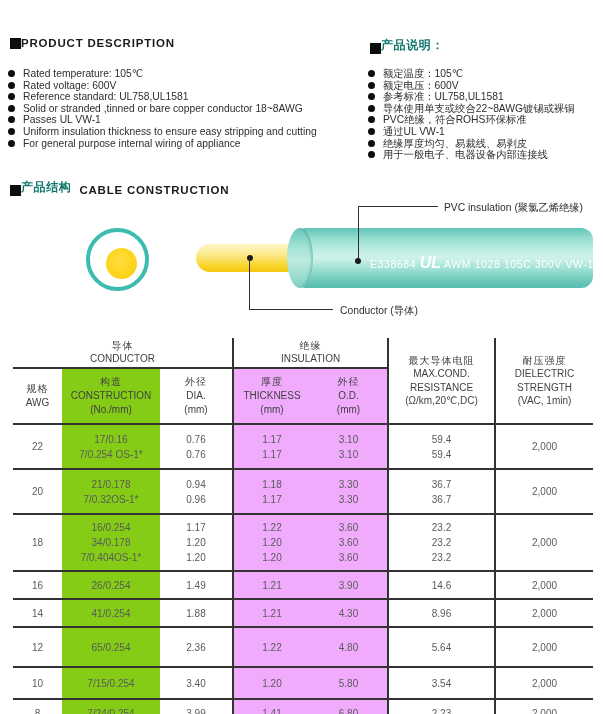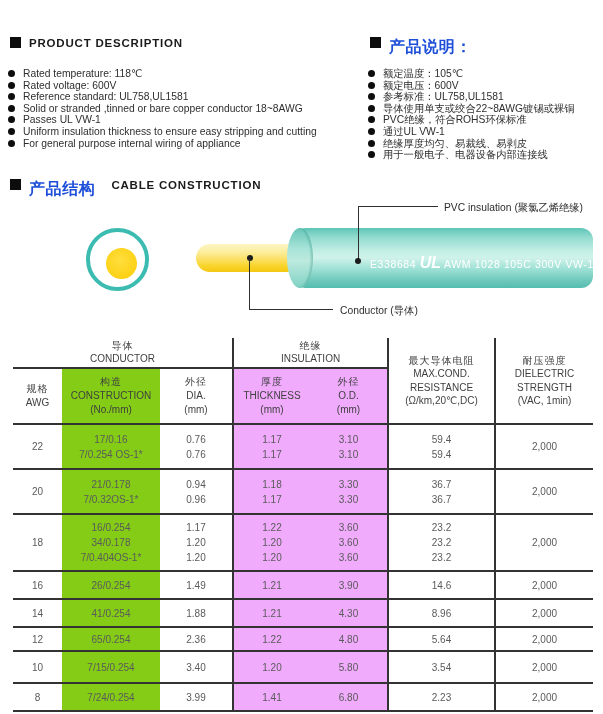--- a/index.html
+++ b/index.html
@@ -1,23 +1,23 @@
 <!DOCTYPE html>
 <html><head>
 <meta charset="utf-8">
 <style>
   * { margin:0; padding:0; box-sizing:border-box; }
   html,body { background:#ffffff; }
   body { font-family:"Liberation Sans","DejaVu Sans",sans-serif; color:#3c3c3c; }
   .page { position:relative; width:603px; height:714px; background:#fff; overflow:hidden; }
 
   
-  .sec-header { position:absolute; display:flex; align-items:flex-start; gap:8px; }
+  .sec-header { position:absolute; display:flex; align-items:flex-end; }
   .sq { display:inline-block; width:11px; height:11px; background:#0d0d0d; flex:0 0 auto; }
-  .sec-title { font-size:16px; font-weight:bold; color:#1d4ed8; letter-spacing:0.6px; white-space:nowrap; }
+  .sec-title { font-size:12px; font-weight:bold; color:#0f766e; letter-spacing:0.6px; white-space:nowrap; }
   .sec-title-en { font-size:11.5px; font-weight:bold; color:#1a1a1a; letter-spacing:0.8px; white-space:nowrap; }
 
   
   .blist { position:absolute; }
   .bullet-item { display:flex; align-items:flex-start; height:11.6px; }
   .dot { width:7px; height:7px; border-radius:50%; background:#0d0d0d; margin:2px 8px 0 0; flex:0 0 auto; }
   .bullet-text { font-size:10.3px; line-height:11.6px; color:#2e2e2e; white-space:nowrap; }
 
   
   .diagram { position:absolute; left:0; top:195px; width:603px; height:140px; }
@@ -63,21 +63,21 @@
     <span class="sec-title-en">PRODUCT DESCRIPTION</span>
   </div>
   <div class="sec-header" style="left:370px; top:37px;">
     <span class="sq"></span>
     <span class="sec-title">产品说明：</span>
   </div>
 
   <div class="blist" id="desc-list" style="left:8px; top:68px; width:356px;">
       <div class="bullet-item">
         <span class="dot"></span>
-        <span class="bullet-text">Rated temperature: 118℃</span>
+        <span class="bullet-text">Rated temperature: 105℃</span>
       </div>
       <div class="bullet-item">
         <span class="dot"></span>
         <span class="bullet-text">Rated voltage: 600V</span>
       </div>
       <div class="bullet-item">
         <span class="dot"></span>
         <span class="bullet-text">Reference standard: UL758,UL1581</span>
       </div>
       <div class="bullet-item">
@@ -353,21 +353,21 @@
             <td class="bg-b">
               <div>4.30</div>
             </td>
             <td class="v-sep">
               <div>8.96</div>
             </td>
             <td class="v-sep">
               <div>2,000</div>
             </td>
           </tr>
-          <tr style="height: 24px;">
+          <tr style="height: 40px;">
             <td class="">
               <div>12</div>
             </td>
             <td class="bg-y">
               <div>65/0.254</div>
             </td>
             <td class="">
               <div>2.36</div>
             </td>
             <td class="bg-b v-sep">

